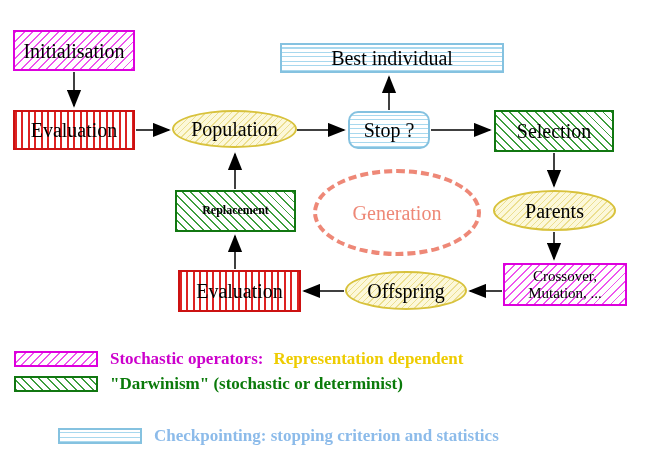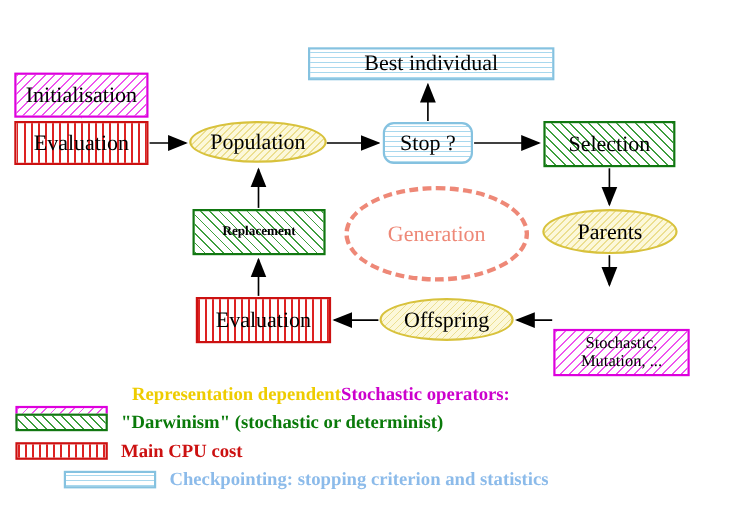--- a/index.html
+++ b/index.html
@@ -19,21 +19,20 @@
     justify-content: center;
     color: #000;
     font-size: 20px;
     text-align: center;
     line-height: 1.1;
   }
   
   .hatch-magenta {
     border: 2px solid #dd00dd;
     background: repeating-linear-gradient(135deg, #ee55ee 0 1.2px, rgba(0,0,0,0) 1.2px 6px), #ffffff;
-    margin-top: 36px;
   }
   .hatch-green {
     border: 2px solid #117711;
     background: repeating-linear-gradient(45deg, #3d9e3d 0 1.2px, rgba(0,0,0,0) 1.2px 6px), #ffffff;
   }
   .stripe-red {
     border: 2px solid #cc1111;
     background: repeating-linear-gradient(90deg, #dd2222 0 1.8px, rgba(0,0,0,0) 1.8px 6.5px), #ffffff;
   }
   .stripe-cyan {
@@ -157,38 +156,34 @@
 
   <div class="node stripe-red n-eval-bottom">
     <span>Evaluation</span>
   </div>
 
   <div class="node ellipse-yellow n-offspring">
     <span>Offspring</span>
   </div>
 
   <div class="node hatch-magenta n-crossover">
-    <div>Stochastic,</div>
+    <div>Crossover,</div>
     <div>Mutation, ...</div>
   </div>
 
   <div class="legend-row lr1">
     <div class="swatch hatch-magenta"></div>
+    <span class="legend-text t-magenta">Stochastic operators:</span>
     <span class="legend-text t-gold">Representation dependent</span>
-    <span class="legend-text t-magenta">Stochastic operators:</span>
   </div>
 
   <div class="legend-row lr2">
     <div class="swatch hatch-green"></div>
     <span class="legend-text t-green">"Darwinism" (stochastic or determinist)</span>
   </div>
 
-  <div class="legend-row lr3">
-    <div class="swatch stripe-red"></div>
-    <span class="legend-text t-red">Main CPU cost</span>
-  </div>
 
   <div class="legend-row lr4">
     <div class="swatch stripe-cyan"></div>
     <span class="legend-text t-cyan">Checkpointing: stopping criterion and statistics</span>
   </div>
 
 </div>
 
 </body></html>

